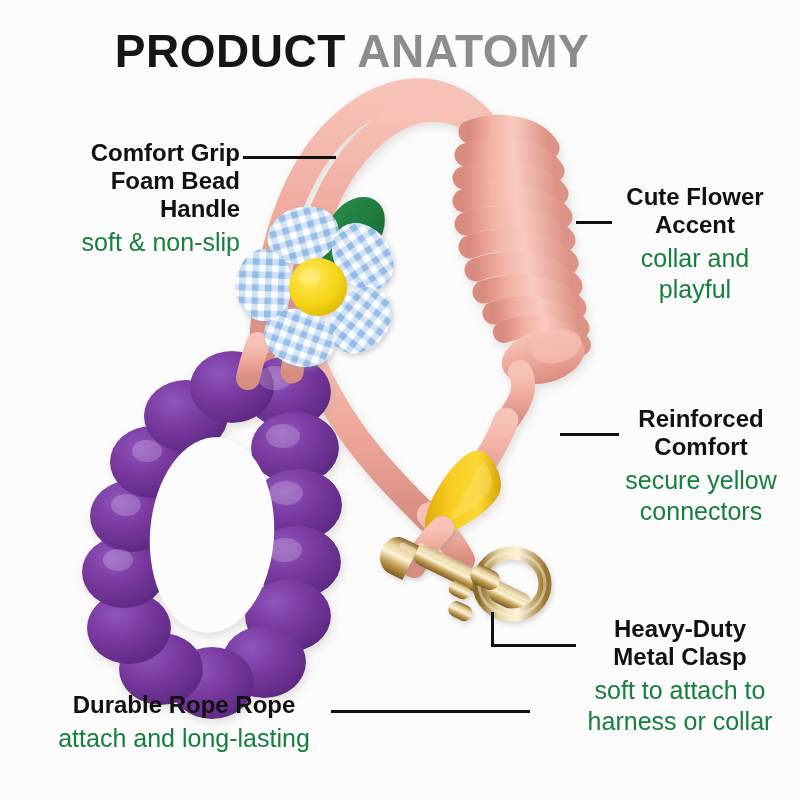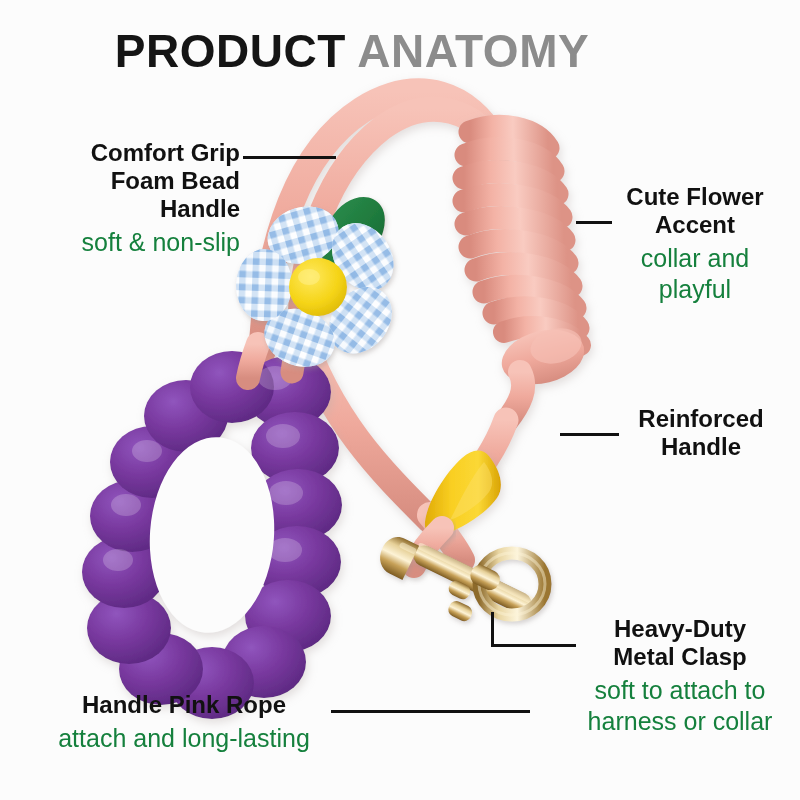--- a/index.html
+++ b/index.html
@@ -328,28 +328,30 @@
 
   <div class="callout co-flower align-center">
     <div class="c-title">Cute Flower
 Accent</div>
     <div class="c-sub">collar and
 playful</div>
   </div>
 
   <div class="callout co-joints align-center">
     <div class="c-title">Reinforced
-Handle</div>
+Comfort</div>
+    <div class="c-sub">secure yellow
+connectors</div>
   </div>
 
   <div class="callout co-clasp align-center">
     <div class="c-title">Heavy-Duty
 Metal Clasp</div>
     <div class="c-sub">soft to attach to
 harness or collar</div>
   </div>
 
   <div class="callout co-rope align-center">
-    <div class="c-title">Handle Pink Rope</div>
+    <div class="c-title">Durable Rope Rope</div>
     <div class="c-sub">attach and long-lasting</div>
   </div>
 
 </div>
 
 </body></html>

